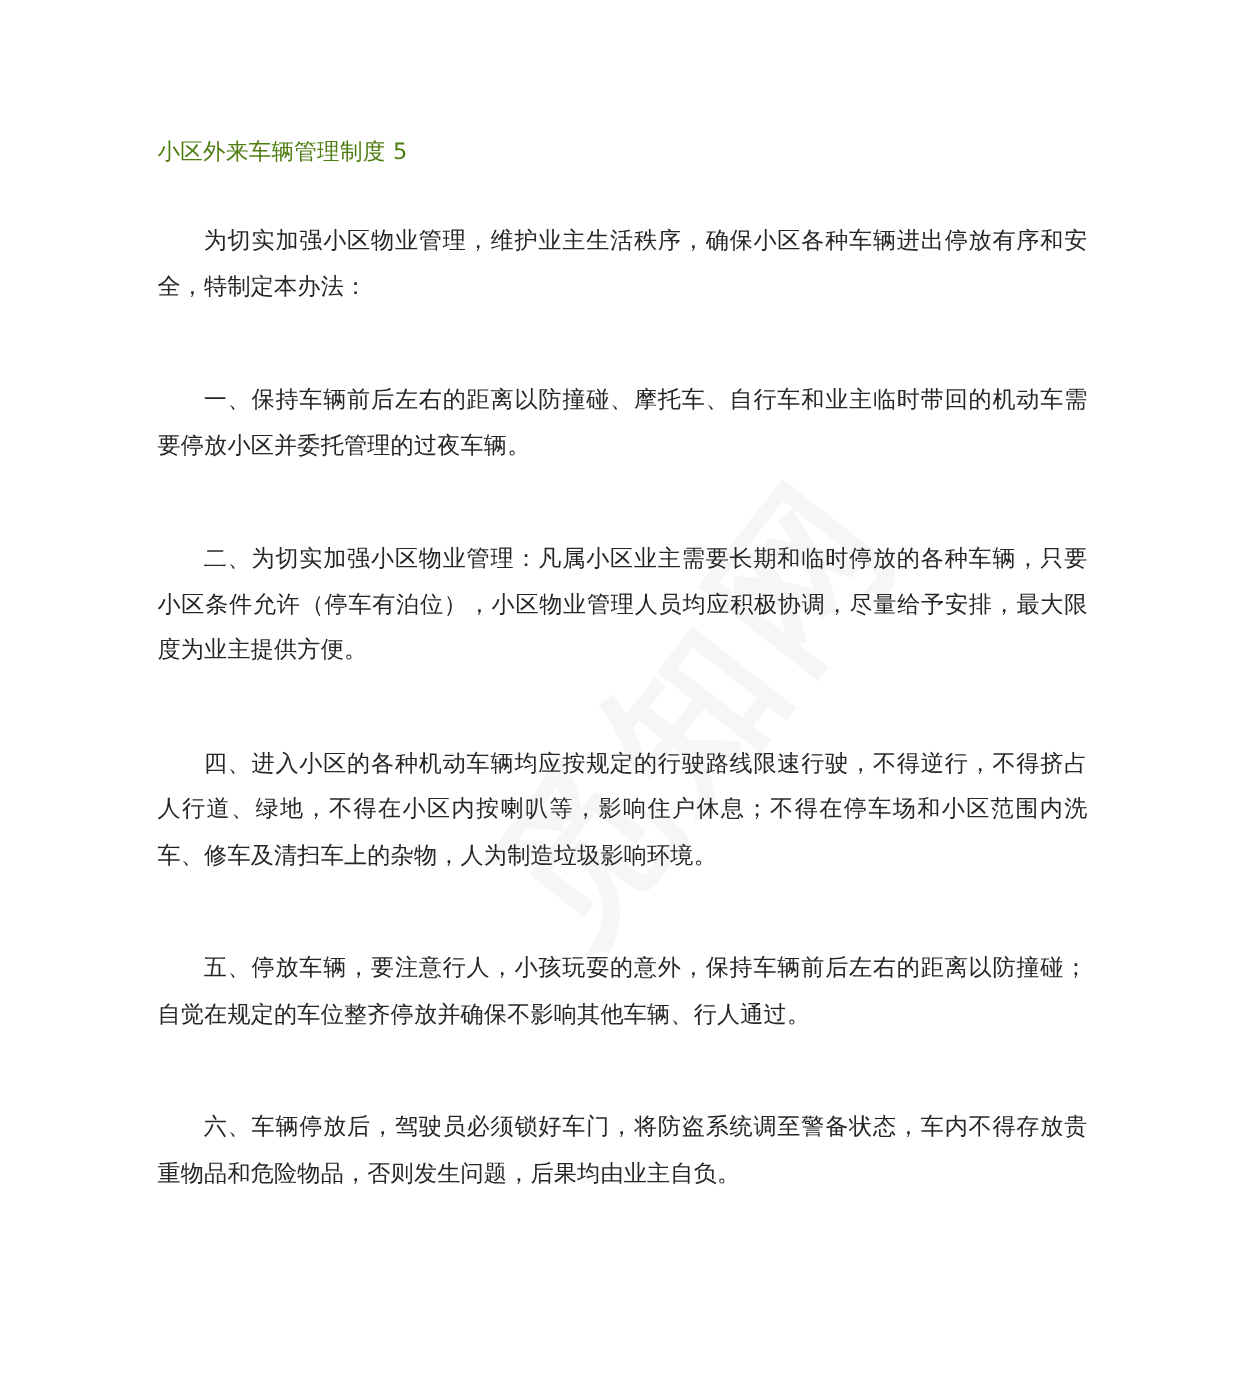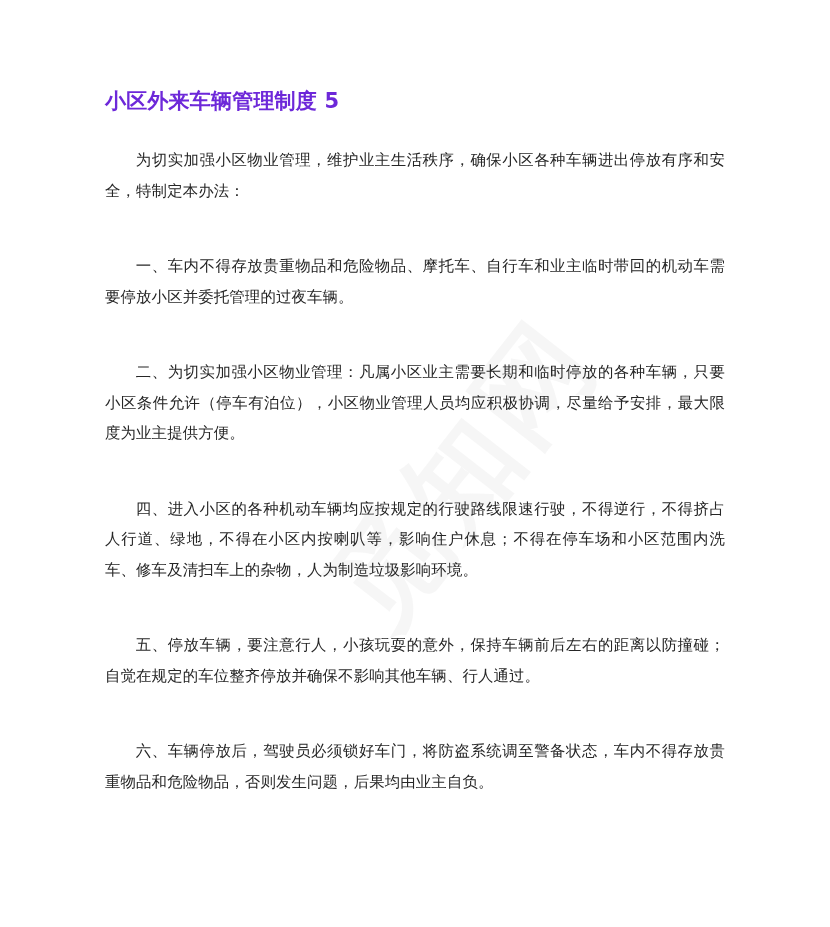--- a/index.html
+++ b/index.html
@@ -15,25 +15,25 @@
       font-family: "DejaVu Sans", "Liberation Sans", sans-serif;
       color: #222222;
     }
     .page {
       position: absolute;
       left: 105px;
       top: 86px;
       width: 620px;
     }
     .doc-title {
-      font-size: 21px;
-      font-weight: bold;
+      font-size: 15px;
+      font-weight: normal;
       line-height: 30px;
       margin: 0 0 29px 0;
-      color: #6d28d9;
+      color: #4d7c0f;
       letter-spacing: 0.2px;
     }
     .para {
       font-size: 15.4px;
       line-height: 30.5px;
       margin: 8px 0 45px 0;
       text-indent: 2em;
       text-align: justify;
       text-align-last: left;
       letter-spacing: 0.15px;
@@ -55,18 +55,18 @@
     }
   </style>
 </head>
 <body>
 
 <div class="watermark">觅知网</div>
 
 <div class="page">
   <h1 class="doc-title">小区外来车辆管理制度 5</h1>
   <p class="para">为切实加强小区物业管理，维护业主生活秩序，确保小区各种车辆进出停放有序和安全，特制定本办法：</p>
-  <p class="para">一、车内不得存放贵重物品和危险物品、摩托车、自行车和业主临时带回的机动车需要停放小区并委托管理的过夜车辆。</p>
+  <p class="para">一、保持车辆前后左右的距离以防撞碰、摩托车、自行车和业主临时带回的机动车需要停放小区并委托管理的过夜车辆。</p>
   <p class="para">二、为切实加强小区物业管理：凡属小区业主需要长期和临时停放的各种车辆，只要小区条件允许（停车有泊位），小区物业管理人员均应积极协调，尽量给予安排，最大限度为业主提供方便。</p>
   <p class="para">四、进入小区的各种机动车辆均应按规定的行驶路线限速行驶，不得逆行，不得挤占人行道、绿地，不得在小区内按喇叭等，影响住户休息；不得在停车场和小区范围内洗车、修车及清扫车上的杂物，人为制造垃圾影响环境。</p>
   <p class="para">五、停放车辆，要注意行人，小孩玩耍的意外，保持车辆前后左右的距离以防撞碰；自觉在规定的车位整齐停放并确保不影响其他车辆、行人通过。</p>
   <p class="para">六、车辆停放后，驾驶员必须锁好车门，将防盗系统调至警备状态，车内不得存放贵重物品和危险物品，否则发生问题，后果均由业主自负。</p>
 </div>
 
 </body></html>

